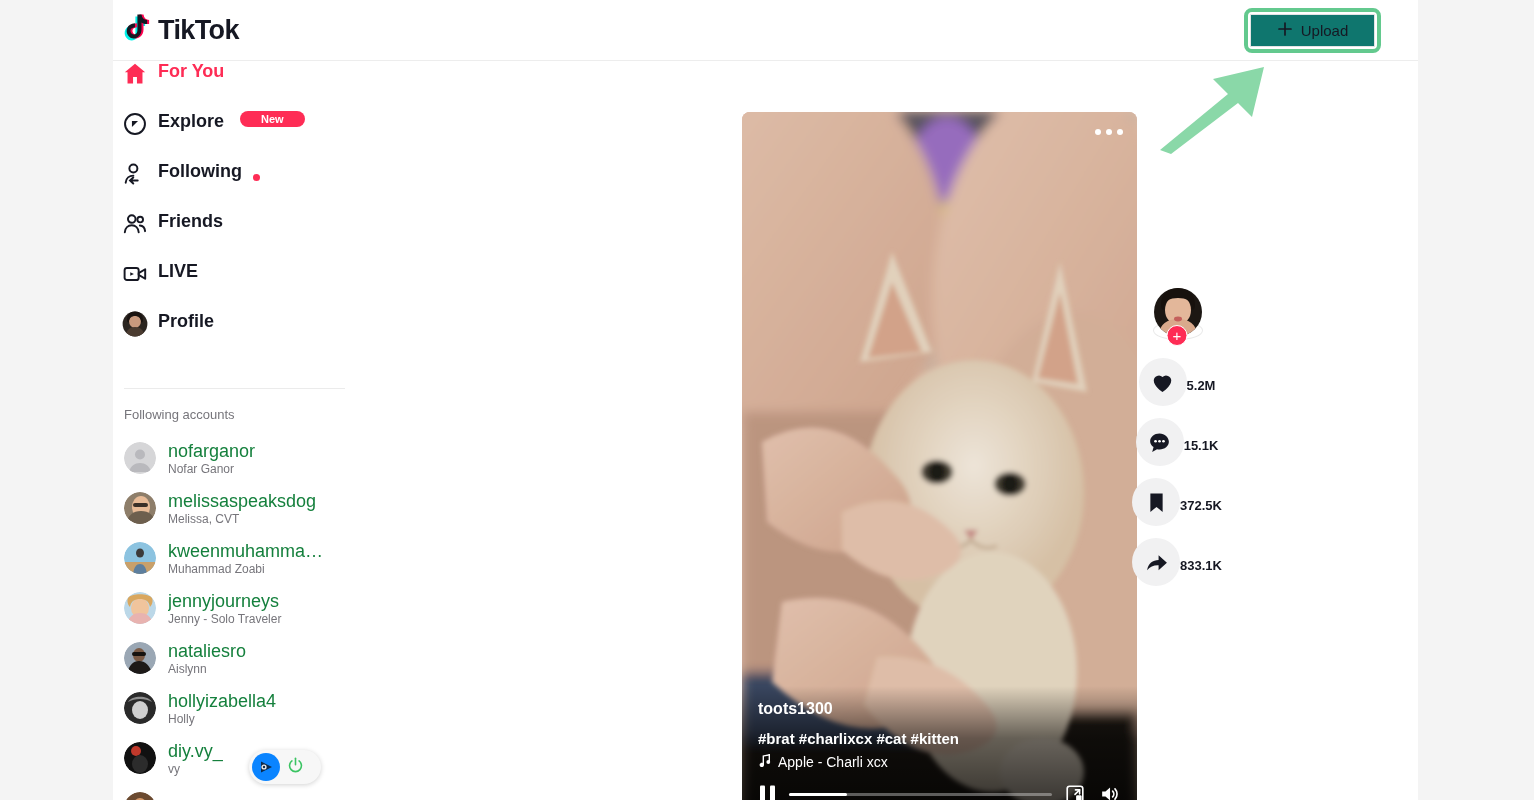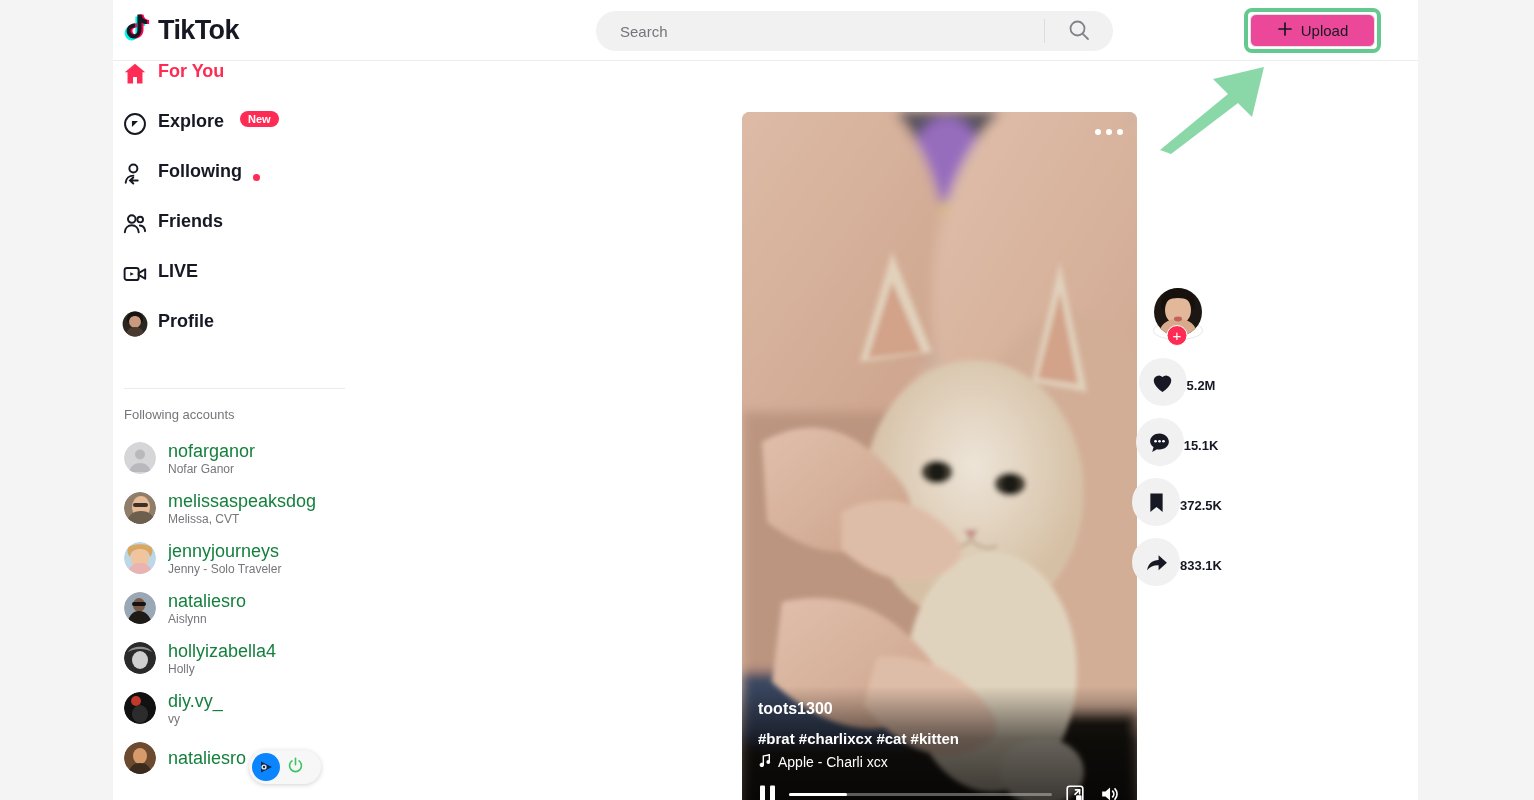--- a/index.html
+++ b/index.html
@@ -45,21 +45,21 @@
   }
   #searchinput::placeholder { color: #75747b; }
   #searchdiv { width: 1px; height: 24px; background: #dcdcdd; }
   #searchbtn {
     width: 68px; height: 40px; background: transparent; border: none;
     display: flex; align-items: center; justify-content: center; cursor: pointer;
   }
   #uploadbtn {
     position: absolute; left: 1137px; top: 14px;
     width: 125px; height: 33px;
-    background: #ec4899; border: 1px solid #e3e3e4; border-radius: 6px;
+    background: #0f766e; border: 1px solid #e3e3e4; border-radius: 0;
     display: flex; align-items: center; justify-content: center; gap: 8px;
     font-size: 15px; color: #161823; cursor: pointer;
     font-family: "Liberation Sans", sans-serif;
   }
   #uploadhl {
     position: absolute; left: 1131px; top: 8px;
     width: 137px; height: 45px;
     border: 4px solid #63c98e; border-radius: 8px;
     pointer-events: none;
   }
@@ -67,21 +67,21 @@
   
   #sidebar { position: absolute; left: 0; top: 61px; width: 240px; height: 739px; }
   .nav-item {
     display: flex; align-items: flex-start; gap: 10px;
     height: 50px; padding-left: 9px; cursor: pointer;
   }
   .nav-label { font-size: 18px; font-weight: bold; color: #161823; white-space: nowrap; }
   .nav-item.active .nav-label { color: #fe2c55; }
   .badge-new {
     background: #fe2c55; color: #fff; font-size: 11px; font-weight: bold;
-    padding: 2px 8px; border-radius: 10px; margin-left: 6px;
+    padding: 2px 21px; border-radius: 10px; margin-left: 6px;
   }
   .dot-new {
     width: 7px; height: 7px; border-radius: 50%; background: #fe2c55;
     align-self: flex-start; margin-top: 13px; margin-left: 1px;
   }
   #divider {
     position: absolute; left: 11px; top: 327px;
     width: 221px; height: 1px; background: #ebebeb;
   }
   #follow-title {
@@ -176,32 +176,20 @@
       <span class="note">
         <svg width="30" height="34" viewBox="0 0 30 34">
           <path d="M19.5 1.5c.4 3.4 2.3 5.4 5.6 5.6v3.9c-1.9.2-3.6-.4-5.6-1.6v7.1c0 9-9.8 11.8-13.7 5.4-2.5-4.1-1-11.4 7.1-11.7v4.1c-.6.1-1.3.3-1.9.5-1.8.6-2.8 1.7-2.5 3.7.5 3.8 7.5 5 6.9-2.5V1.5h4.1z" fill="#00f2ea" transform="translate(-2,2)"></path>
           <path d="M19.5 1.5c.4 3.4 2.3 5.4 5.6 5.6v3.9c-1.9.2-3.6-.4-5.6-1.6v7.1c0 9-9.8 11.8-13.7 5.4-2.5-4.1-1-11.4 7.1-11.7v4.1c-.6.1-1.3.3-1.9.5-1.8.6-2.8 1.7-2.5 3.7.5 3.8 7.5 5 6.9-2.5V1.5h4.1z" fill="#ff004f" transform="translate(2,0)"></path>
           <path d="M19.5 1.5c.4 3.4 2.3 5.4 5.6 5.6v3.9c-1.9.2-3.6-.4-5.6-1.6v7.1c0 9-9.8 11.8-13.7 5.4-2.5-4.1-1-11.4 7.1-11.7v4.1c-.6.1-1.3.3-1.9.5-1.8.6-2.8 1.7-2.5 3.7.5 3.8 7.5 5 6.9-2.5V1.5h4.1z" fill="#161823"></path>
         </svg>
       </span>
       <span class="wordmark">TikTok</span>
     </div>
 
-    <div id="searchwrap">
-      <input id="searchinput" type="text" placeholder="Search" style="">
-      <span id="searchdiv"></span>
-      <button id="searchbtn">
-        <span>
-          <svg width="24" height="24" viewBox="0 0 24 24" fill="none" stroke="#83828a" stroke-width="1.8">
-            <circle cx="10.5" cy="10.5" r="7"></circle>
-              <line x1="15.8" y1="15.8" x2="21" y2="21" stroke-linecap="round"></line>
-          </svg>
-        </span>
-      </button>
-    </div>
 
     <button id="uploadbtn">
       <span>
         <svg width="16" height="16" viewBox="0 0 16 16" stroke="#161823" stroke-width="1.7" stroke-linecap="round">
           <line x1="8" y1="2" x2="8" y2="14"></line>
             <line x1="2" y1="8" x2="14" y2="8"></line>
         </svg>
       </span>
       <span>Upload</span>
     </button>
@@ -318,20 +306,41 @@
           <rect x="9" y="11" width="15" height="4" rx="2" fill="#3a3028"></rect>
               </g>
             </svg>
         </span>
         <span class="acct-txt">
           <div class="acct-user">melissaspeaksdog</div>
           <div class="acct-name">Melissa, CVT</div>
         </span>
       </div>
 
+      <div class="acct">
+        <span class="acct-av">
+          <svg width="32" height="32" viewBox="0 0 32 32">
+              <defs>
+                <clipPath id="a2">
+                  <circle cx="16" cy="16" r="16"></circle>
+                </clipPath>
+              </defs>
+          <g clip-path="url(#a2)">
+                <rect width="32" height="32" fill="#8cc3e0"></rect>
+          <rect y="20" width="32" height="12" fill="#c9a06a"></rect>
+          <ellipse cx="16" cy="11" rx="4" ry="4.5" fill="#3c3a3a"></ellipse>
+          <path d="M9 32c1-7 3.4-10 7-10s6 3 7 10z" fill="#5d7f9e"></path>
+              </g>
+            </svg>
+        </span>
+        <span class="acct-txt">
+          <div class="acct-user">kweenmuhamma…</div>
+          <div class="acct-name">Muhammad Zoabi</div>
+        </span>
+      </div>
 
       <div class="acct">
         <span class="acct-av">
           <svg width="32" height="32" viewBox="0 0 32 32">
               <defs>
                 <clipPath id="a3">
                   <circle cx="16" cy="16" r="16"></circle>
                 </clipPath>
               </defs>
           <g clip-path="url(#a3)">

